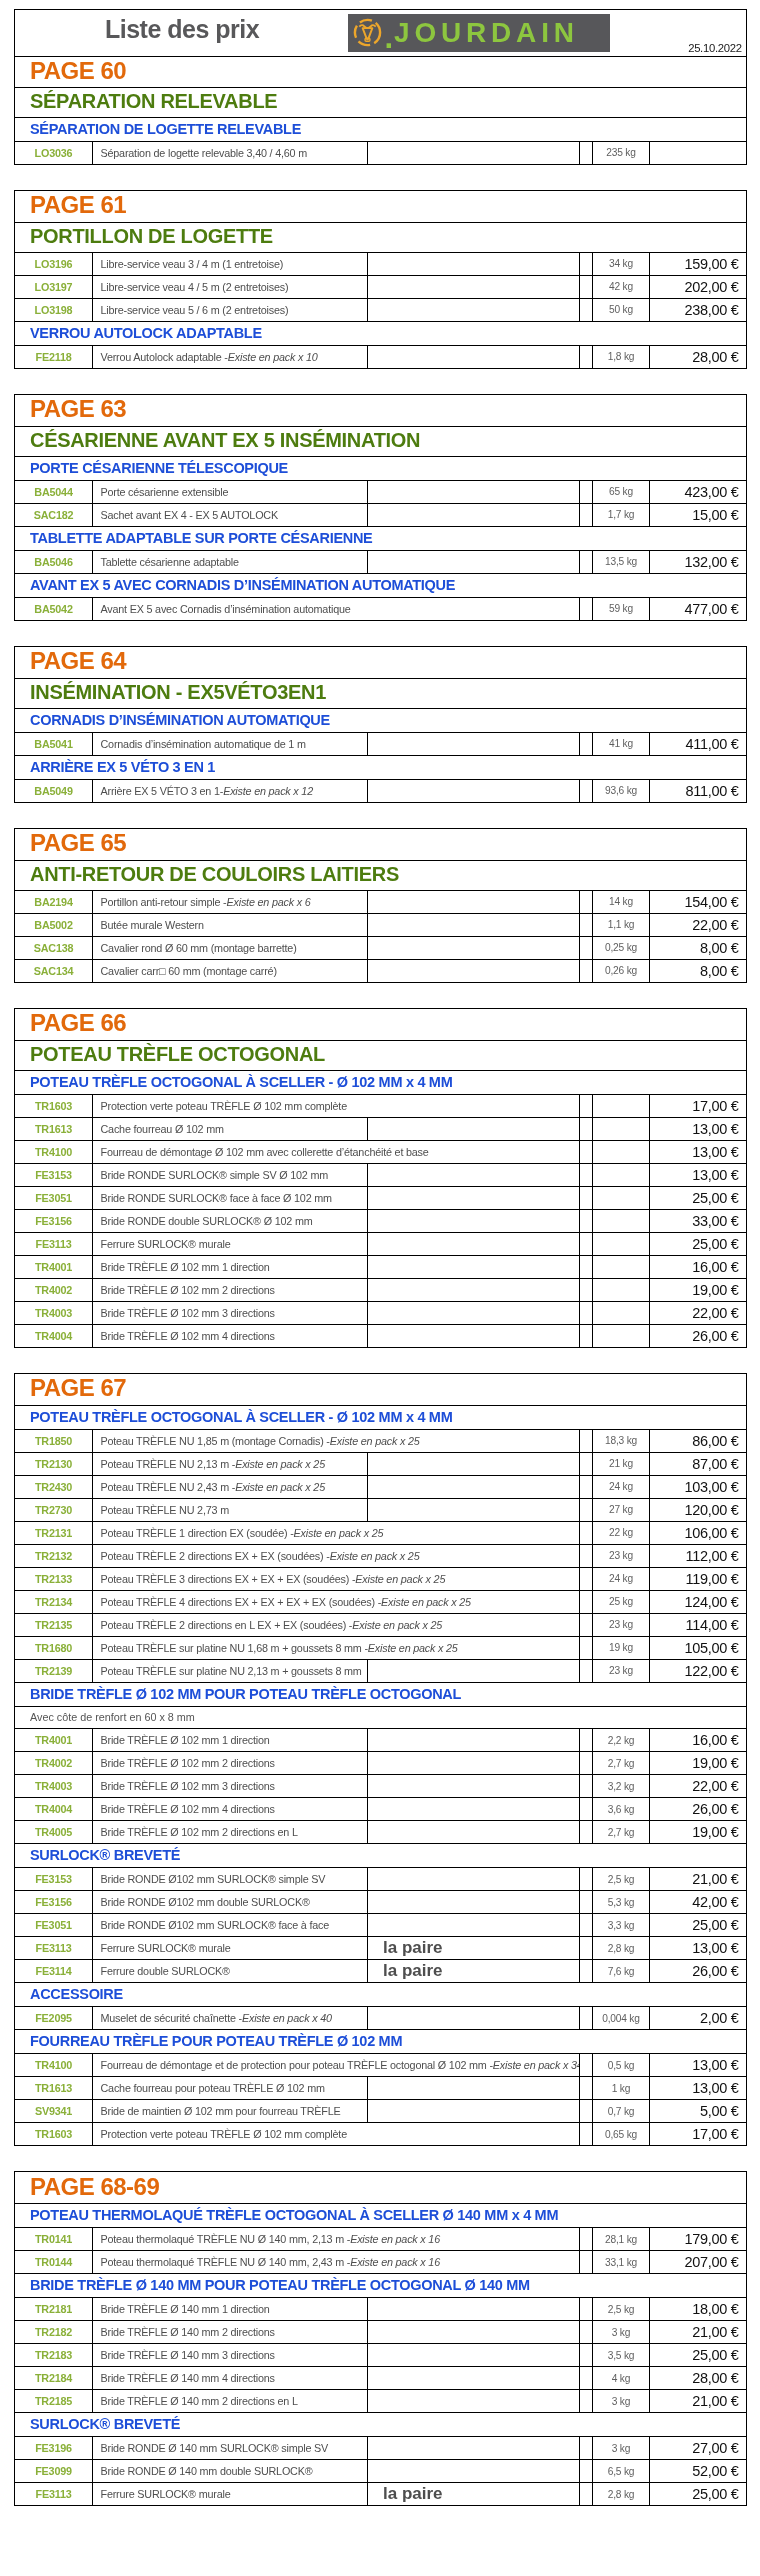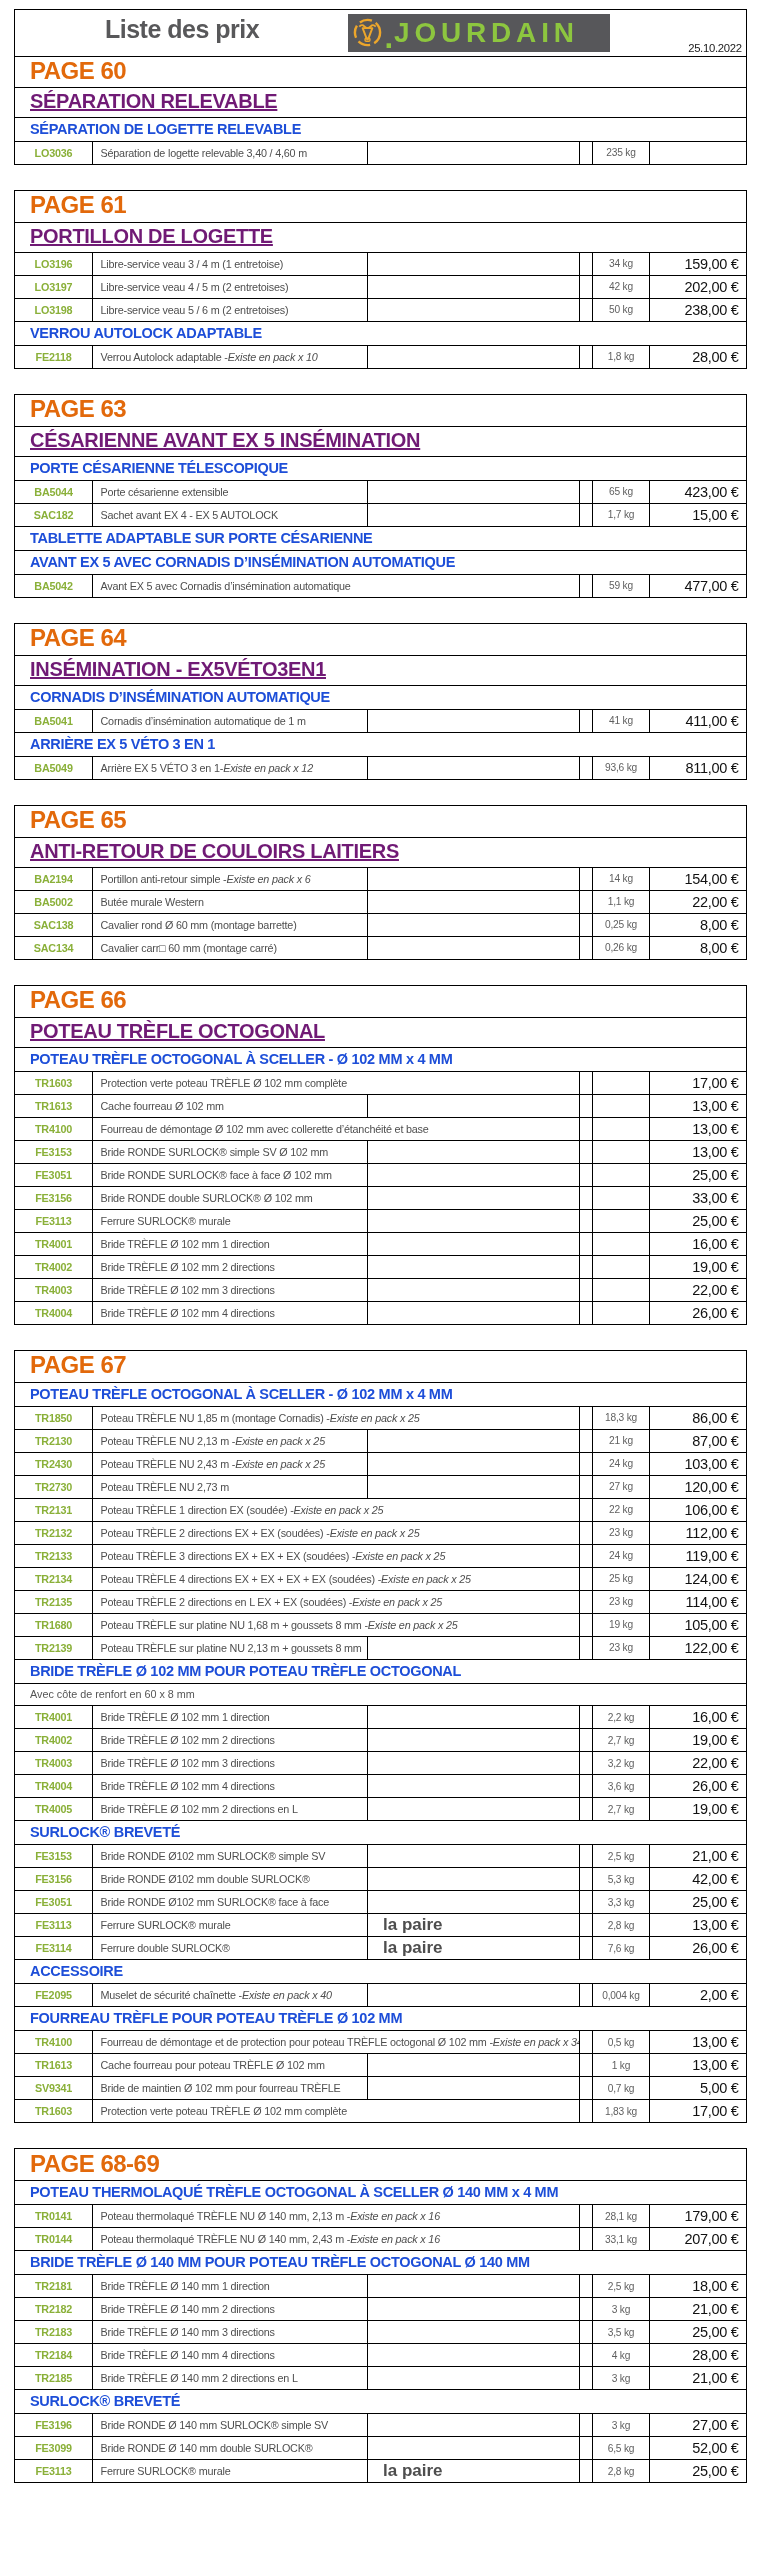--- a/index.html
+++ b/index.html
@@ -15,21 +15,21 @@
   .doc-title{position:absolute; left:90px; top:5.4px; font-size:25px; font-weight:bold;
              color:#58585a; letter-spacing:-0.5px;}
   .logo{position:absolute; left:333px; top:4.3px; width:262px; height:38px; background:#57575a;
         display:flex; align-items:center; padding-left:4.3px; box-sizing:border-box; overflow:hidden;}
   .logo-dot{color:#8dc63f; font-size:31px; font-weight:800; line-height:10.8px; margin:12px 1.1px 0 1.1px;}
   .logo-word{color:#8dc63f; font-size:28px; font-weight:800; letter-spacing:4.8px; line-height:38px;}
   .doc-date{position:absolute; right:4.3px; bottom:1.6px; font-size:11.3px; color:#1a1a1a; letter-spacing:-0.3px;}
 
   
   .r-page{font-size:24px; font-weight:bold; color:#e2690b; padding:1.1px 0 3.2px 15px; height:31px; letter-spacing:-0.5px;}
-  .r-main{font-size:20px; font-weight:bold; color:#701a75; padding:1.1px 0 3.2px 15px; height:30px; letter-spacing:-0.3px;text-decoration:underline;}
+  .r-main{font-size:20px; font-weight:bold; color:#4d7c0f; padding:1.1px 0 3.2px 15px; height:30px; letter-spacing:-0.3px;}
   .r-sub{font-size:14.5px; font-weight:bold; color:#1d4ed8; padding:1.1px 0 2.2px 15px; height:24px; letter-spacing:-0.3px;}
   .r-note{font-size:10.8px; color:#555; padding-left:15px; height:20.4px;}
 
   
   .r-item{height:23px;}
   .c{box-sizing:border-box; height:100%; display:flex; align-items:center;}
   .c-ref{width:78px; justify-content:center; color:#8ab039; font-weight:bold; font-size:10.8px;
          border-right:1.1px solid #000; letter-spacing:-0.2px;}
   .c-desc{width:275px; padding-left:7.5px; font-size:10.8px; color:#4e4e4e; border-right:1.1px solid #000;
           letter-spacing:-0.2px; white-space:nowrap; overflow:hidden;}
@@ -147,20 +147,31 @@
           <div class="c c-desc">
             <span class="dtxt">Sachet avant EX 4 - EX 5 AUTOLOCK</span>
             <span class="dnote"></span>
           </div>
           <div class="c c-mid"></div>
           <div class="c c-sliver"></div>
           <div class="c c-kg">1,7 kg</div>
           <div class="c c-price">15,00 €</div>
         </div>
         <div class="row r-sub">TABLETTE ADAPTABLE SUR PORTE CÉSARIENNE</div>
+        <div class="row r-item">
+          <div class="c c-ref">BA5046</div>
+          <div class="c c-desc">
+            <span class="dtxt">Tablette césarienne adaptable</span>
+            <span class="dnote"></span>
+          </div>
+          <div class="c c-mid"></div>
+          <div class="c c-sliver"></div>
+          <div class="c c-kg">13,5 kg</div>
+          <div class="c c-price">132,00 €</div>
+        </div>
         <div class="row r-sub">AVANT EX 5 AVEC CORNADIS D’INSÉMINATION AUTOMATIQUE</div>
         <div class="row r-item">
           <div class="c c-ref">BA5042</div>
           <div class="c c-desc wide">
             <span class="dtxt">Avant EX 5 avec Cornadis d’insémination automatique</span>
             <span class="dnote"></span>
           </div>
           <div class="c c-sliver"></div>
           <div class="c c-kg">59 kg</div>
           <div class="c c-price">477,00 €</div>
@@ -641,21 +652,21 @@
           <div class="c c-kg">0,7 kg</div>
           <div class="c c-price">5,00 €</div>
         </div>
         <div class="row r-item">
           <div class="c c-ref">TR1603</div>
           <div class="c c-desc wide">
             <span class="dtxt">Protection verte poteau TRÈFLE Ø 102 mm complète</span>
             <span class="dnote"></span>
           </div>
           <div class="c c-sliver"></div>
-          <div class="c c-kg">1,83 kg</div>
+          <div class="c c-kg">0,65 kg</div>
           <div class="c c-price">17,00 €</div>
         </div>
       </div>
       <div class="block">
         <div class="row r-page">PAGE 68-69</div>
         <div class="row r-sub">POTEAU THERMOLAQUÉ TRÈFLE OCTOGONAL À SCELLER Ø 140 MM x 4 MM</div>
         <div class="row r-item">
           <div class="c c-ref">TR0141</div>
           <div class="c c-desc wide">
             <span class="dtxt">Poteau thermolaqué TRÈFLE NU Ø 140 mm, 2,13 m - </span>

